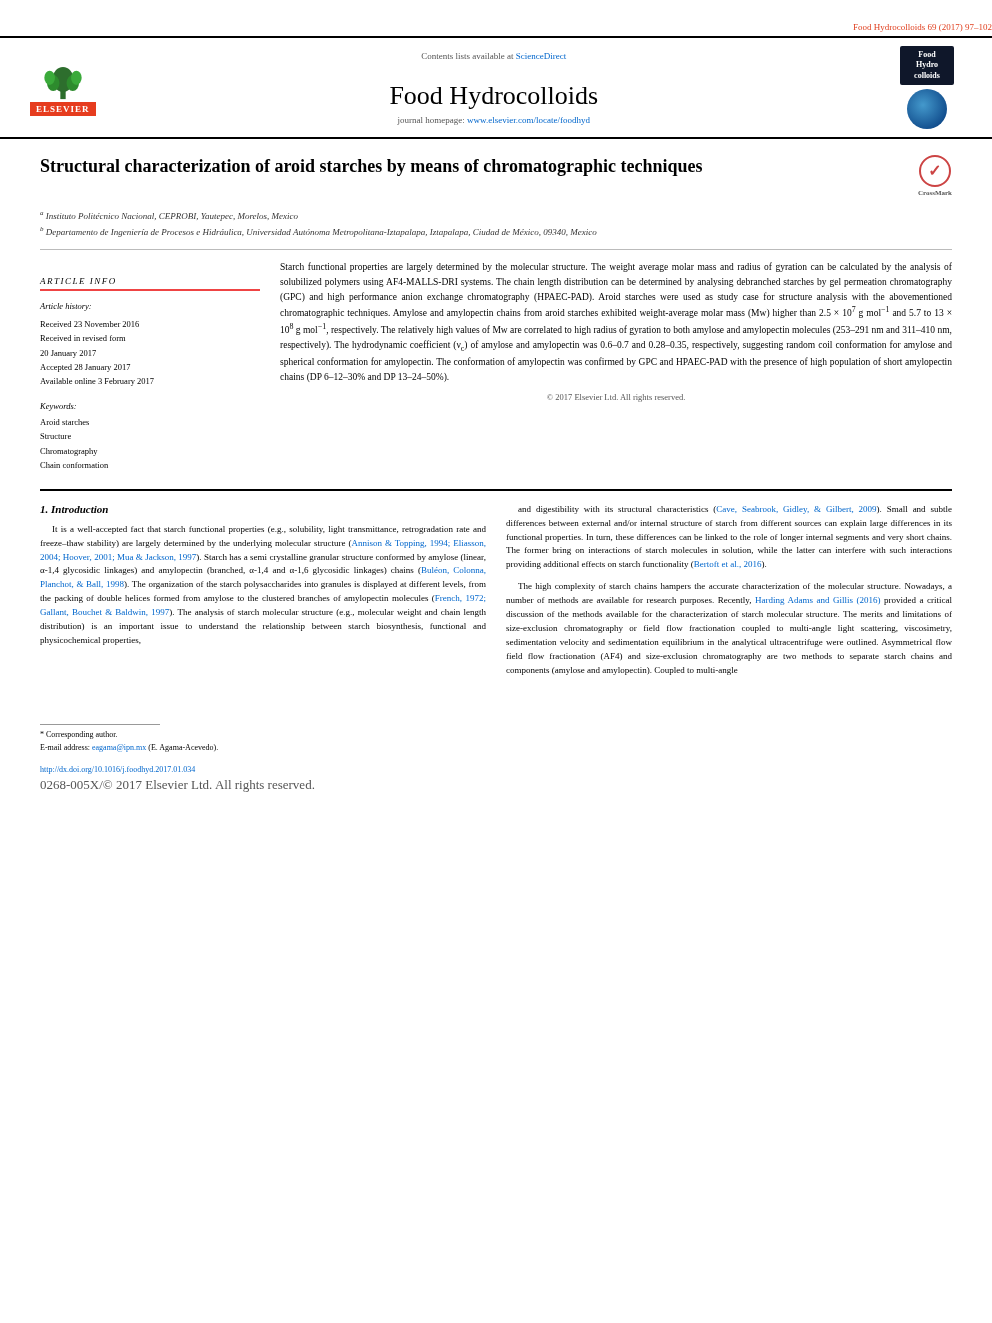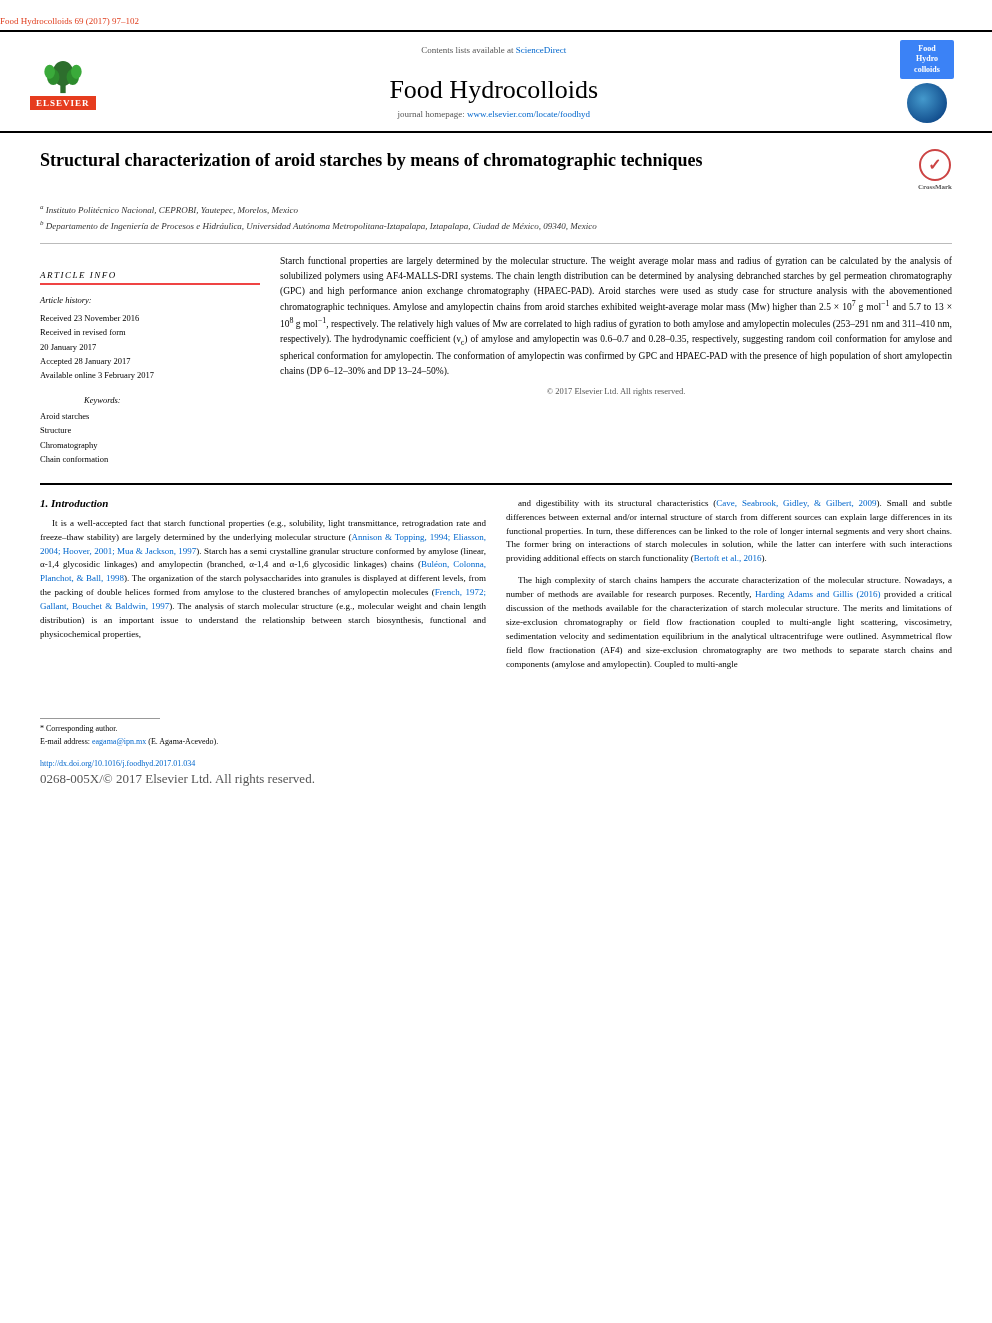--- a/index.html
+++ b/index.html
@@ -7,22 +7,22 @@
       font-family: 'Times New Roman', Times, serif;
       background: #fff;
       color: #000;
       font-size: 10px;
       width: 992px;
       min-height: 1323px;
     }
 
     
     .top-bar {
-      text-align: left;
-      padding: 16px 0 4px;
+      text-align: right;
+      padding: 22px 0 4px;
       font-size: 9px;
       color: #e04020;
       border-bottom: none;
     }
 
     
     .journal-header {
       display: flex;
       align-items: center;
       justify-content: space-between;
@@ -66,21 +66,21 @@
       color: #555;
     }
     .homepage-link { color: #0066cc; text-decoration: none; }
     .journal-logo-right {
       width: 70px;
       display: flex;
       flex-direction: column;
       align-items: center;
     }
     .logo-box {
-      background: #3b82f6;
+      background: #0f172a;
       color: #fff;
       font-size: 8px;
       font-weight: bold;
       padding: 4px 14px;
       text-align: center;
       line-height: 1.3;
       border-radius: 2px;
     }
     .logo-circle {
       width: 40px;
@@ -193,21 +193,20 @@
     }
 
     
     .keywords-section {
       margin-top: 12px;
     }
     .keywords-header {
       font-style: italic;
       font-size: 8.5px;
       margin-bottom: 4px;
-      margin-left: 44px;
     }
     .keyword-item {
       font-size: 8.5px;
       line-height: 1.7;
     }
 
     
     .abstract-text {
       font-size: 9.5px;
       line-height: 1.55;

